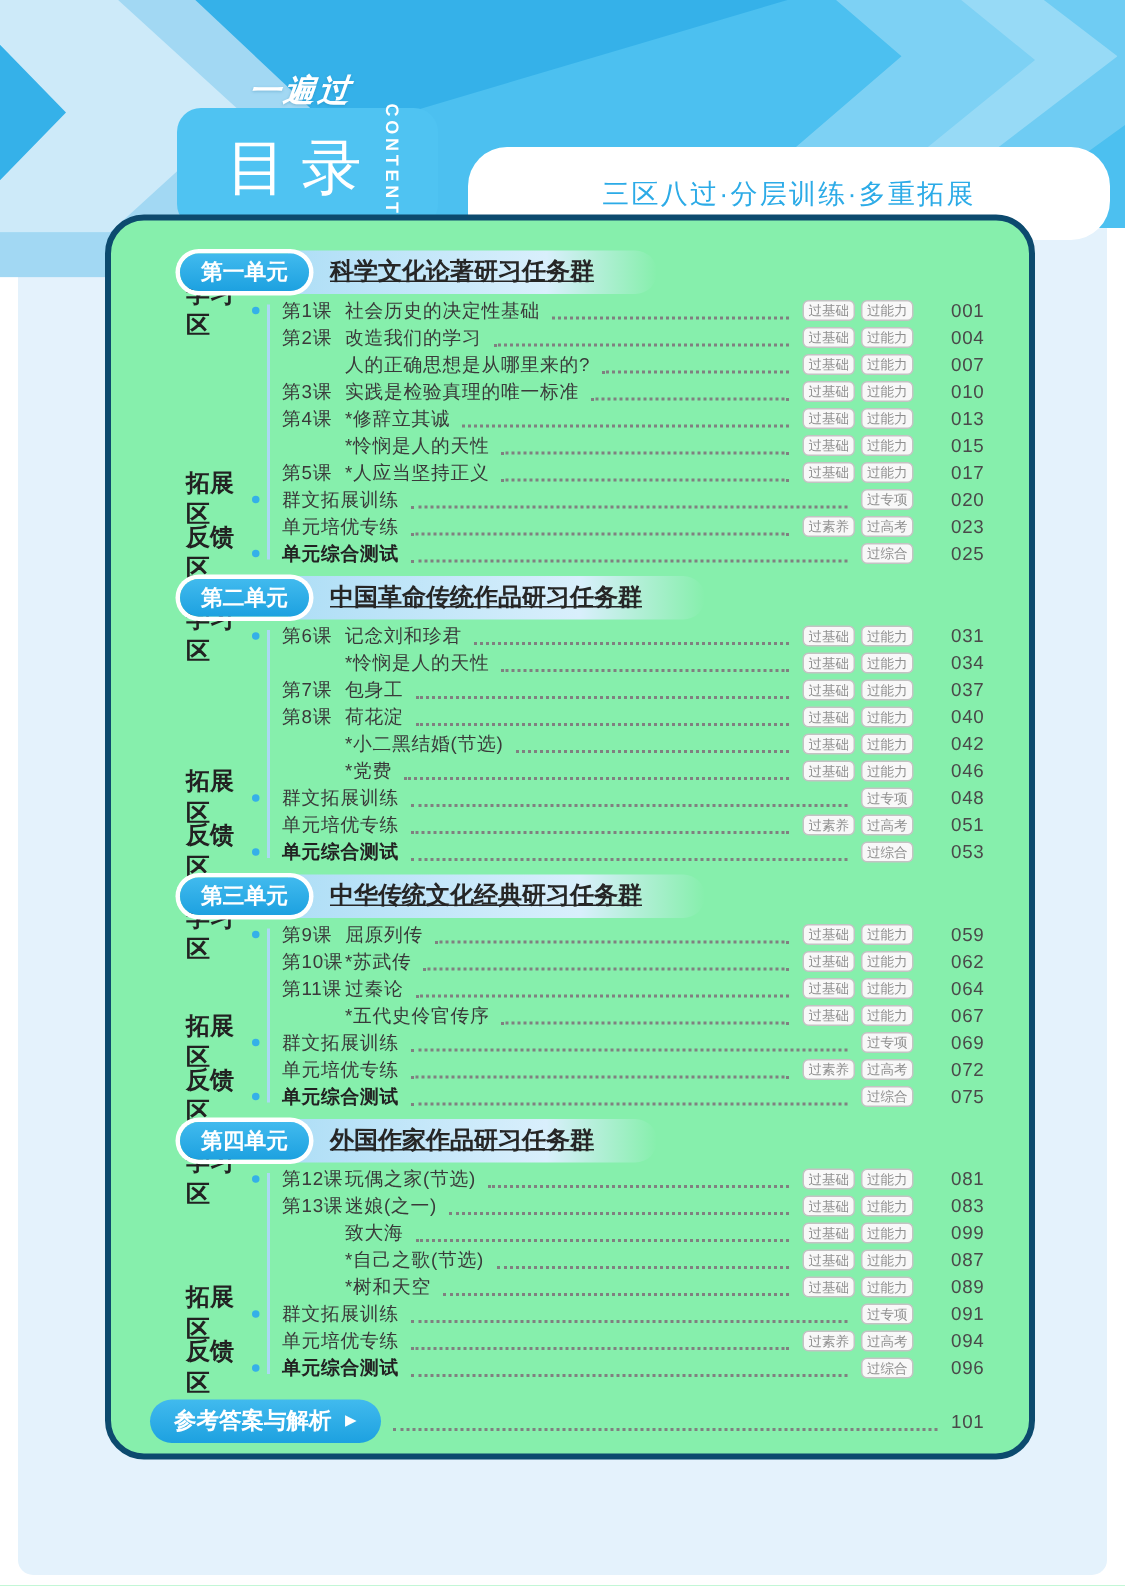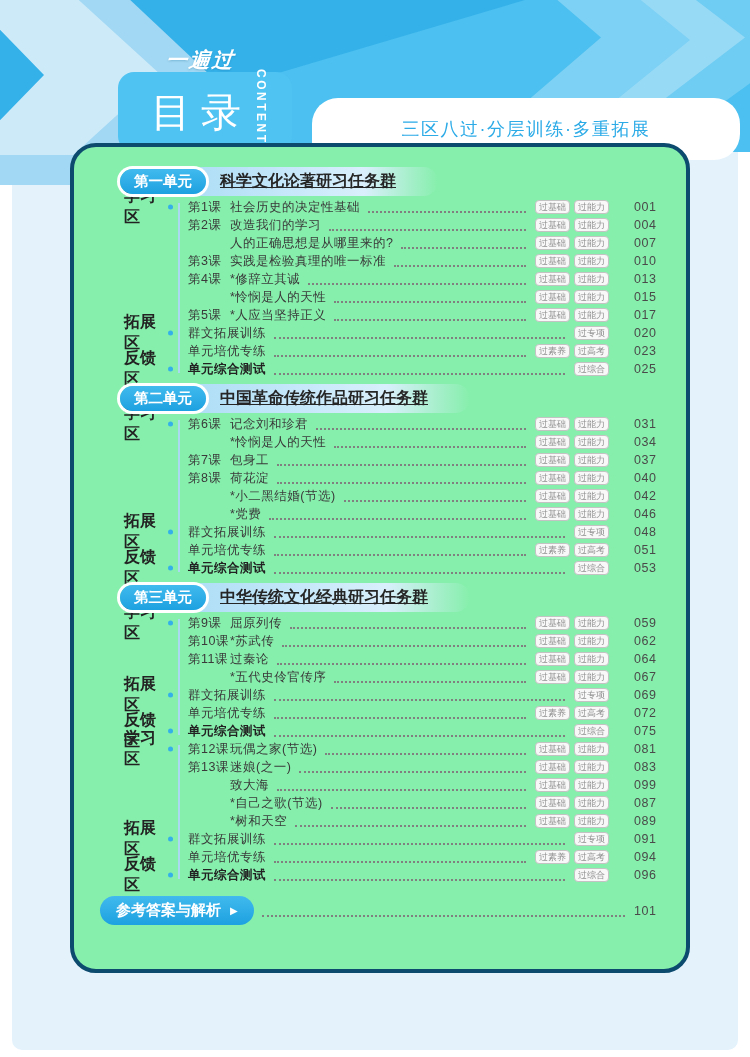--- a/index.html
+++ b/index.html
@@ -415,20 +415,24 @@
             <span class="t">单元综合测试</span>
             <span class="leader"></span>
             <span class="tags">
               <em class="tag" style="font-style: normal;">过综合</em>
             </span>
             <span class="pagenum">075</span>
           </div>
         </div>
       </section>
       <section class="unit">
+        <div class="unit-head">
+          <span class="badge">第四单元</span>
+          <span class="uband">外国作家作品研习任务群</span>
+        </div>
         <div class="rows">
           <div class="row">
             <i class="dot"></i>
             <span class="region">学习区</span>
             <span class="mk"></span>
             <span class="lesson">第12课</span>
             <span class="t">玩偶之家(节选)</span>
             <span class="leader"></span>
             <span class="tags">
               <em class="tag" style="font-style: normal;">过基础</em>

